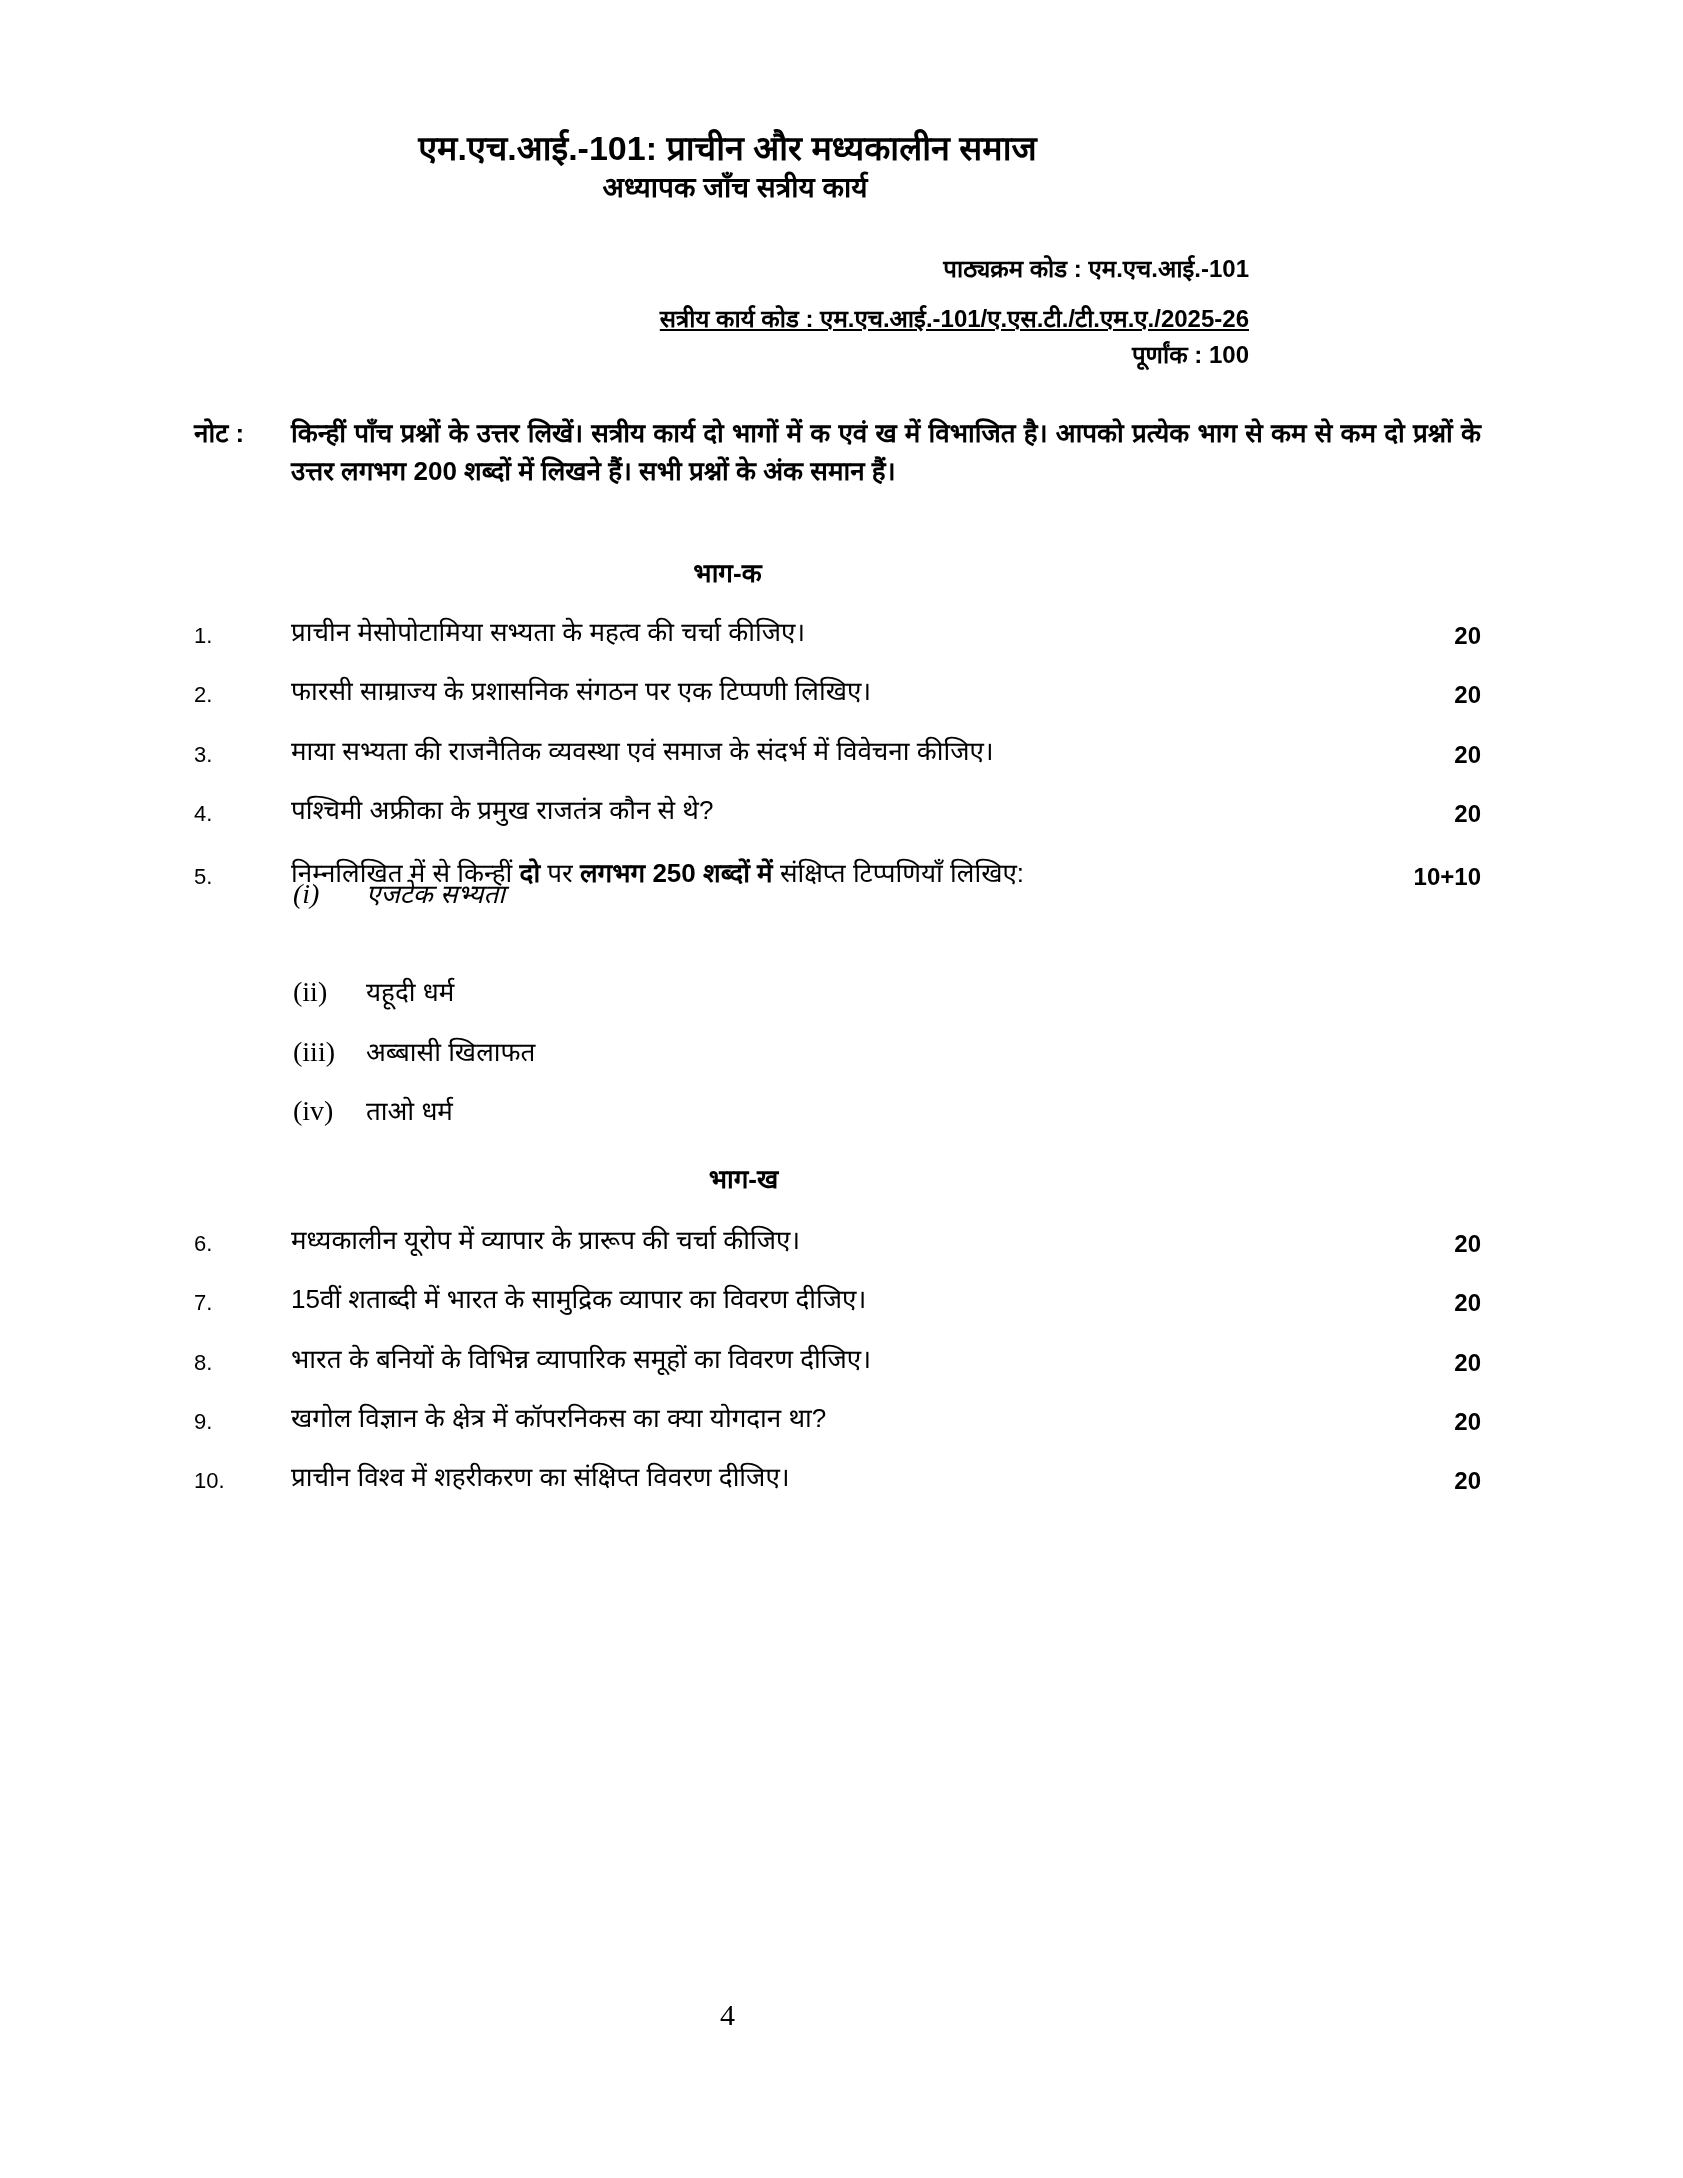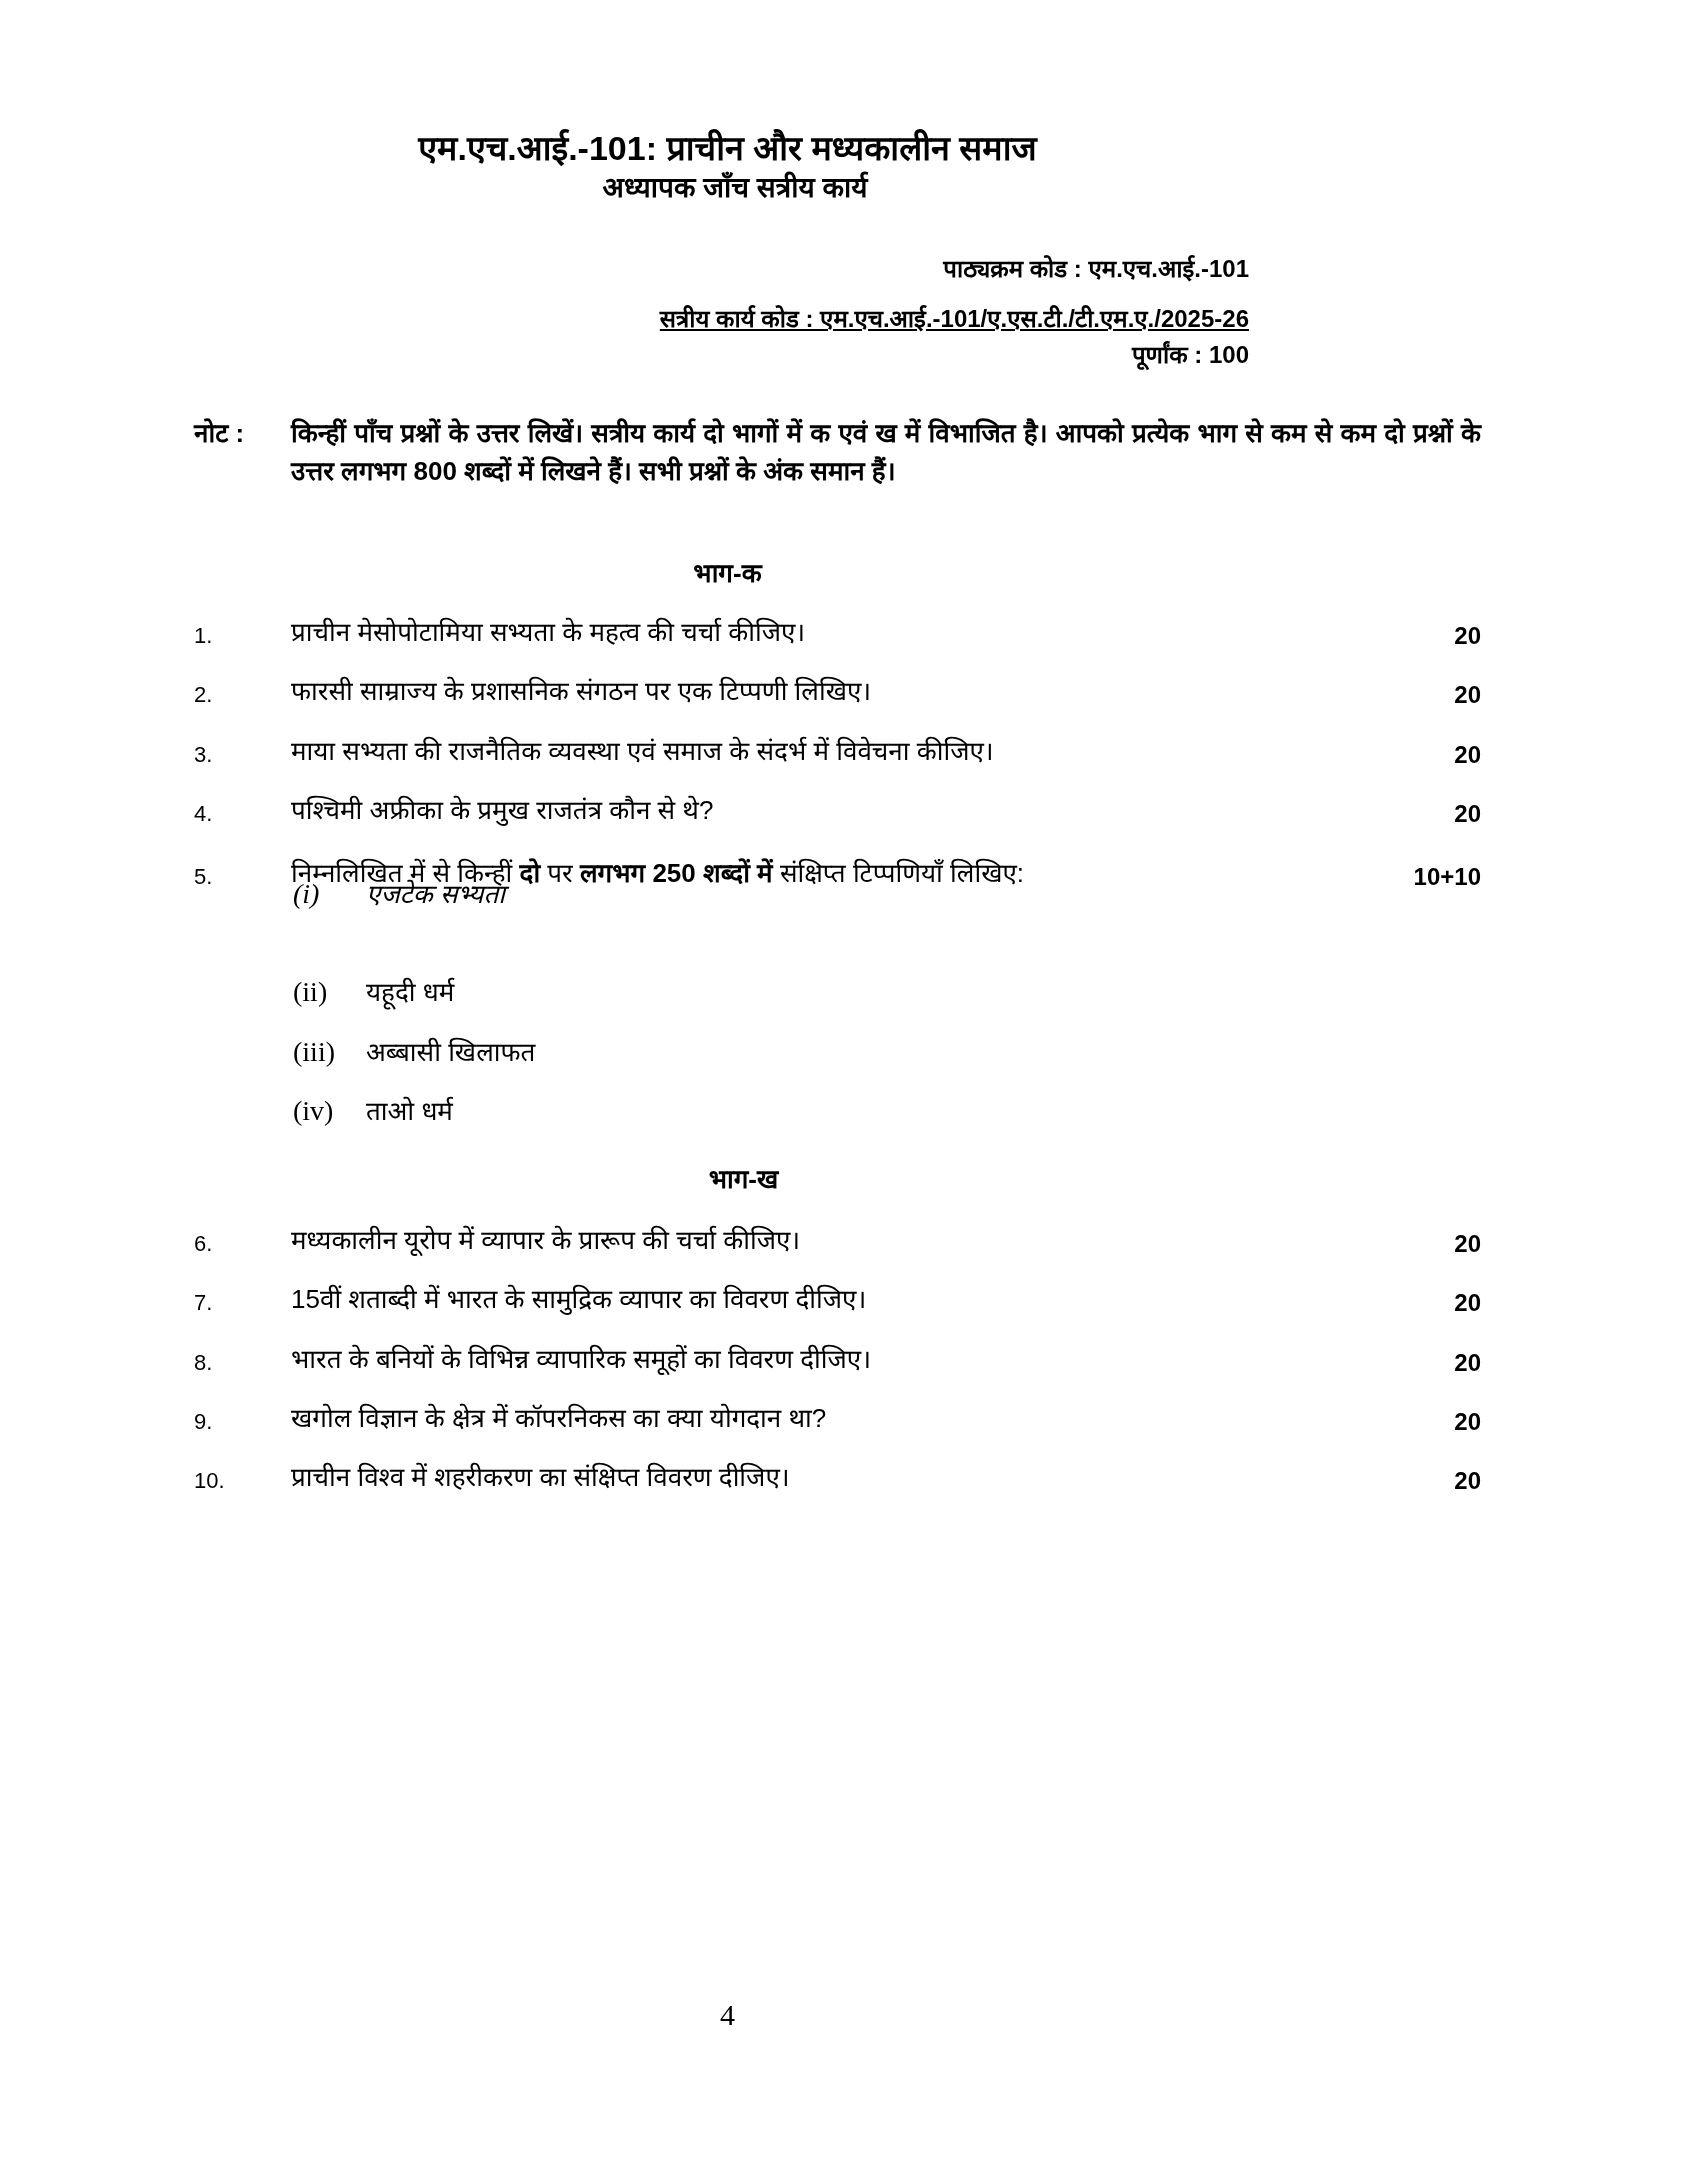--- a/index.html
+++ b/index.html
@@ -28,21 +28,21 @@
 
   <div class="title">एम.एच.आई.-101: प्राचीन और मध्यकालीन समाज</div>
   <div class="subtitle">अध्यापक जाँच सत्रीय कार्य</div>
 
   <div class="meta" style="top:253px;">पाठ्यक्रम कोड : एम.एच.आई.-101</div>
   <div class="meta" style="top:303px;text-decoration:underline;">सत्रीय कार्य कोड : एम.एच.आई.-101/ए.एस.टी./टी.एम.ए./2025-26</div>
   <div class="meta" style="top:339px;">पूर्णांक : 100</div>
 
   <div class="note">
     <span class="lbl">नोट :</span>
-    <div class="txt">किन्हीं पाँच प्रश्नों के उत्तर लिखें। सत्रीय कार्य दो भागों में क एवं ख में विभाजित है। आपको प्रत्येक भाग से कम से कम दो प्रश्नों के उत्तर लगभग 800 शब्दों में लिखने हैं। सभी प्रश्नों के अंक समान हैं।</div>
+    <div class="txt">किन्हीं पाँच प्रश्नों के उत्तर लिखें। सत्रीय कार्य दो भागों में क एवं ख में विभाजित है। आपको प्रत्येक भाग से कम से कम दो प्रश्नों के उत्तर लगभग 200 शब्दों में लिखने हैं। सभी प्रश्नों के अंक समान हैं।</div>
   </div>
 
   <div class="section" style="top:554px;">भाग-क</div>
 
   <div class="q" style="top:612px;">
     <span class="num">1.</span>
     <span class="text">प्राचीन मेसोपोटामिया सभ्यता के महत्व की चर्चा कीजिए।</span>
     <span class="marks">20</span>
   </div>
   <div class="q" style="top:671px;">

